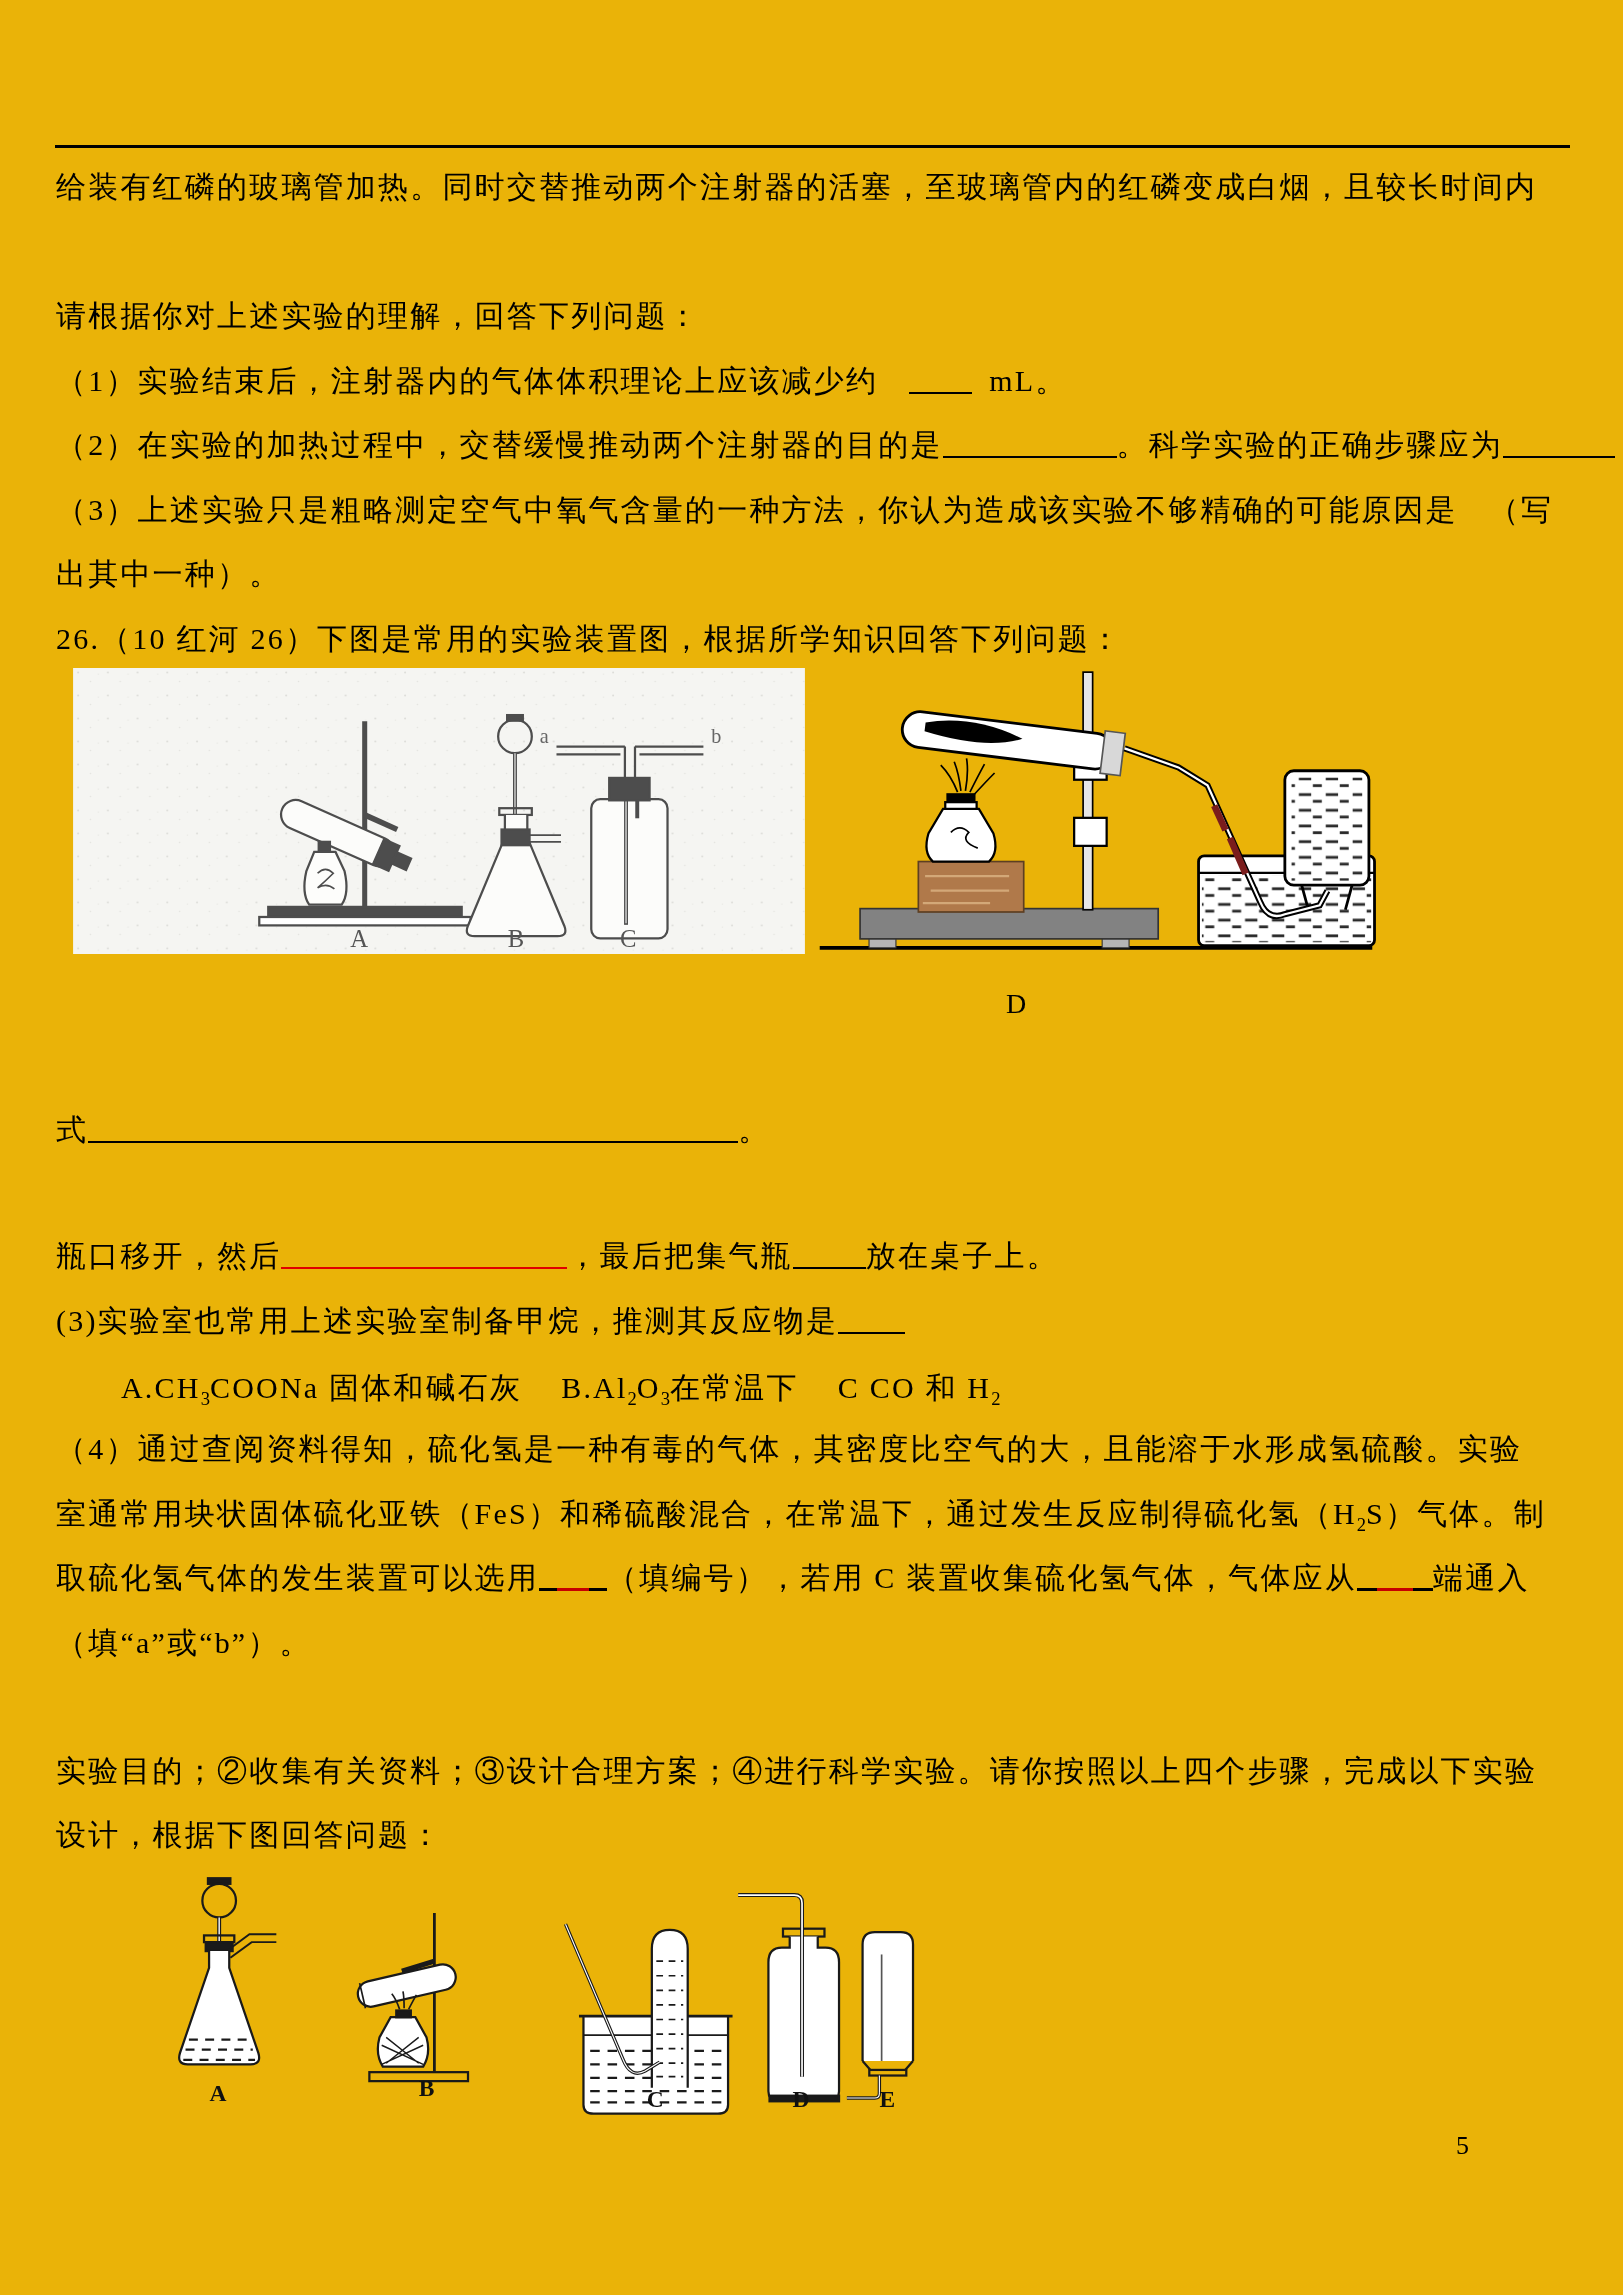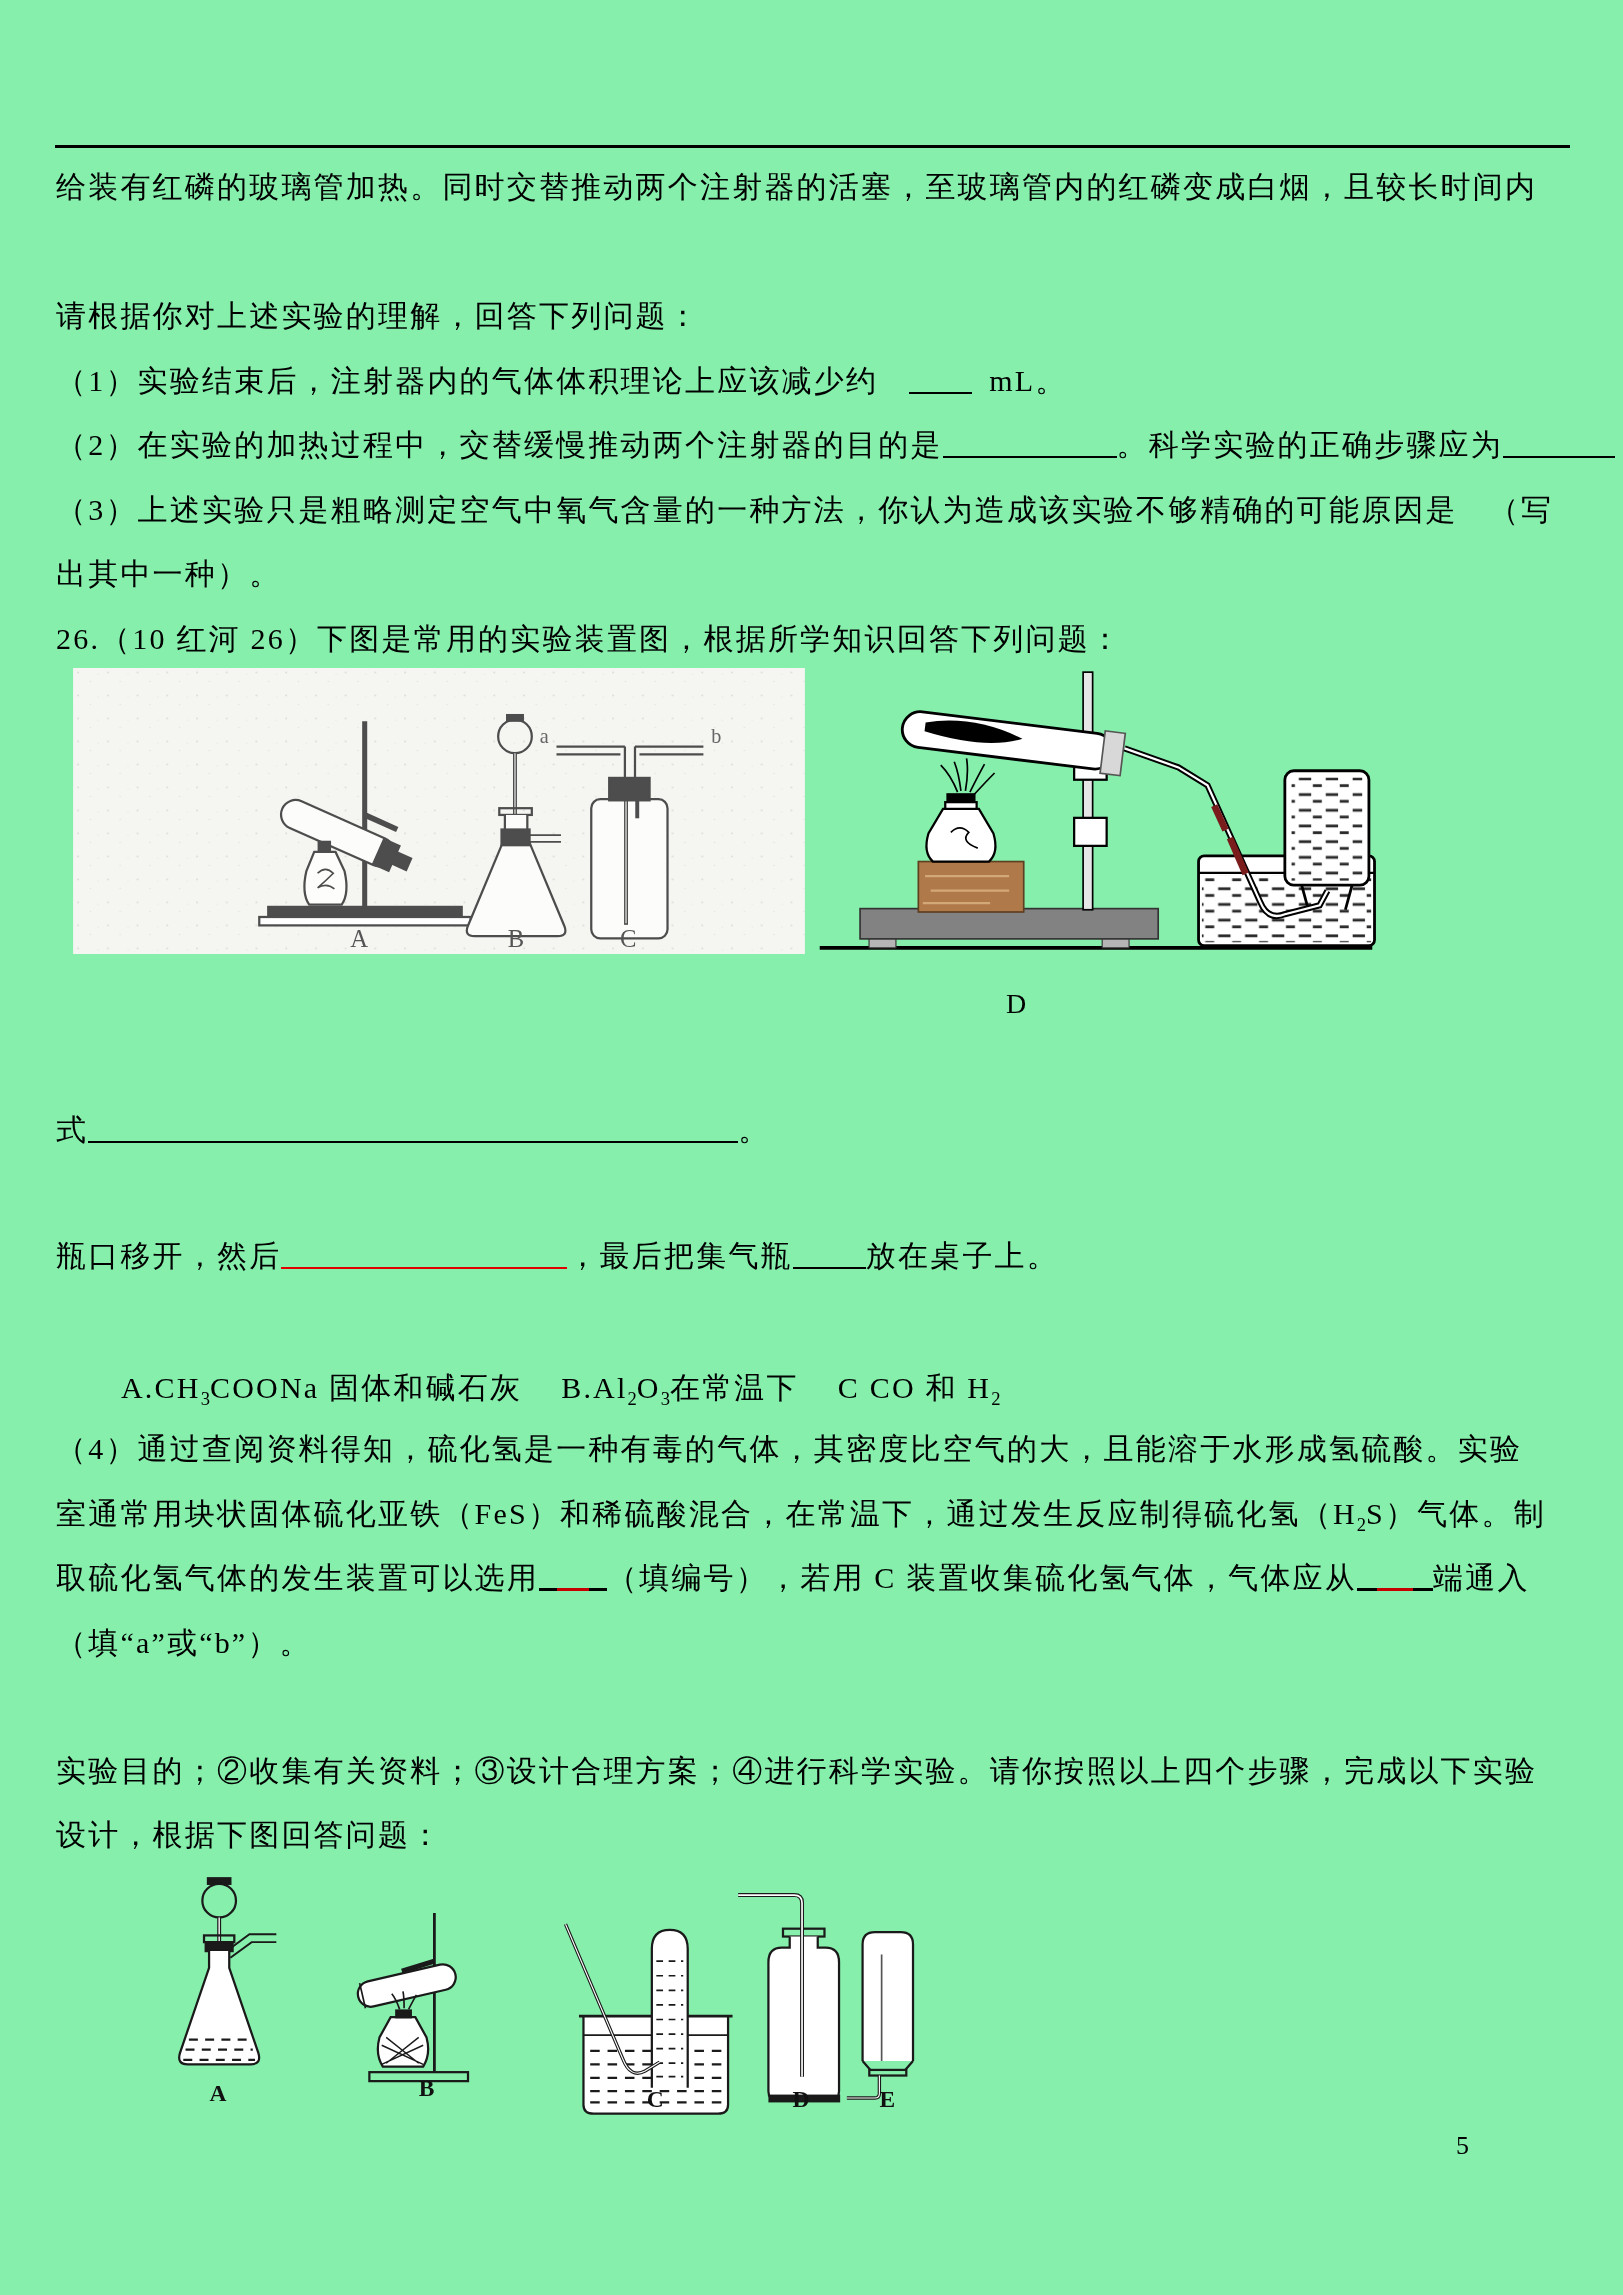--- a/index.html
+++ b/index.html
@@ -1,16 +1,16 @@
 <!DOCTYPE html>
 <html style="font-size:9px"><head>
 <meta charset="utf-8">
 <style>
   html,body{margin:0;padding:0;background:#ffffff;}
-  .page{position:relative;width:1623px;height:2295px;background:#86efac;
+  .page{position:relative;width:1623px;height:2295px;background:#eab308;
         font-family:"Liberation Serif","DejaVu Serif",serif;color:#000;overflow:hidden;}
   .rule{position:absolute;left:55px;top:145px;width:1515px;height:3.4px;background:#000;}
   .line{position:absolute;left:56px;font-size:30px;line-height:36px;letter-spacing:2.2px;white-space:nowrap;}
   .line sub{font-size:0.62em;letter-spacing:0;}
   .blank{display:inline-block;height:5.6px;border-bottom:2.8px solid #000;vertical-align:-3.4px;}
   .blank.red{border-bottom-color:#e00000;}
   .blank.mixed{border-bottom:none;height:6.7px;
      background:linear-gradient(to right,#000 0 26%,#c60000 26% 74%,#000 74% 100%);
      background-size:100% 3.4px;background-position:left bottom;background-repeat:no-repeat;}
   .gap{display:inline-block;}
@@ -160,20 +160,23 @@
 
   <div class="line" style="top:1112px">
     <span>式</span><span class="blank" style="width:650px"></span><span>。</span>
   </div>
 
 
   <div class="line" style="top:1238px">
     <span>瓶口移开，然后</span><span class="blank red" style="width:286px"></span><span>，最后把集气瓶</span><span class="blank" style="width:73px"></span><span>放在桌子上。</span>
   </div>
 
+  <div class="line" style="top:1303px">
+    <span>(3)实验室也常用上述实验室制备甲烷，推测其反应物是</span><span class="blank" style="width:67px"></span>
+  </div>
 
   <div class="line" style="top:1370px;left:121px">
     <span><span>A.CH</span><sub>3</sub><span>COONa 固体和碱石灰</span></span><span class="gap" style="width:39px"></span><span><span>B.Al</span><sub>2</sub><span>O</span><sub>3</sub><span>在常温下</span></span><span class="gap" style="width:39px"></span><span><span>C CO 和 H</span><sub>2</sub></span>
   </div>
 
   <div class="line" style="top:1431px">（4）通过查阅资料得知，硫化氢是一种有毒的气体，其密度比空气的大，且能溶于水形成氢硫酸。实验</div>
 
   <div class="line" style="top:1496px">
     <span>室通常用块状固体硫化亚铁（FeS）和稀硫酸混合，在常温下，通过发生反应制得硫化氢（H</span><sub>2</sub><span>S）气体。制</span>
   </div>

